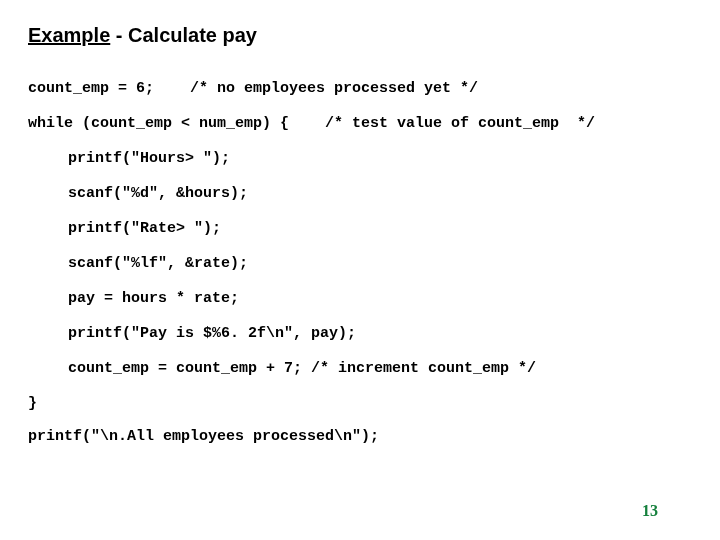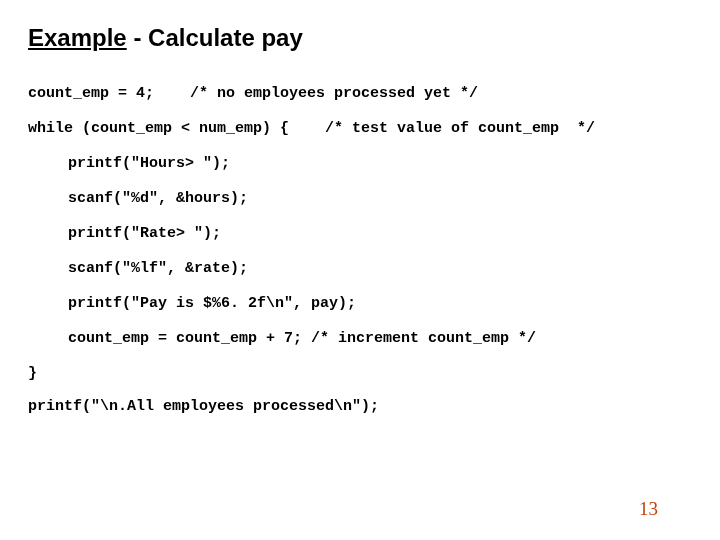--- a/index.html
+++ b/index.html
@@ -12,21 +12,21 @@
     color: #000000;
   }
   .page {
     position: relative;
     width: 720px;
     height: 540px;
     box-sizing: border-box;
     padding: 24px 28px 0 28px;
   }
   .title {
-    font-size: 24px;
+    font-size: 20px;
     font-weight: bold;
     margin-bottom: 34px;
   }
   .title .underline {
     text-decoration: underline;
   }
   .code {
     font-family: "Courier New", Courier, monospace;
     font-size: 15px;
     font-weight: bold;
@@ -40,40 +40,42 @@
     margin-bottom: 18px;
   }
   .indent {
     padding-left: 40px;
   }
   .pagenum {
     position: absolute;
     right: 62px;
     bottom: 20px;
     font-family: "Times New Roman", Times, serif;
-    font-size: 19px;
-    color: #c2410c;
+    font-size: 16px;
+    color: #15803d;
+    font-weight: bold;
   }
 </style>
 </head>
 <body>
 
 <div class="page">
 
   <div class="title">
     <span class="underline">Example</span><span> - Calculate pay</span>
   </div>
 
   <div class="code">
-    <div class="line">count_emp = 4;    /* no employees processed yet */</div>
+    <div class="line">count_emp = 6;    /* no employees processed yet */</div>
     <div class="line">while (count_emp &lt; num_emp) {    /* test value of count_emp  */</div>
     <div class="line indent">printf("Hours&gt; ");</div>
     <div class="line indent">scanf("%d", &amp;hours);</div>
     <div class="line indent">printf("Rate&gt; ");</div>
     <div class="line indent">scanf("%lf", &amp;rate);</div>
+    <div class="line indent">pay = hours * rate;</div>
     <div class="line indent">printf("Pay is $%6. 2f\n", pay);</div>
     <div class="line indent">count_emp = count_emp + 7; /* increment count_emp */</div>
     <div class="line tight">}</div>
     <div class="line">printf("\n.All employees processed\n");</div>
   </div>
 
   <div class="pagenum">13</div>
 </div>
 
 </body></html>

